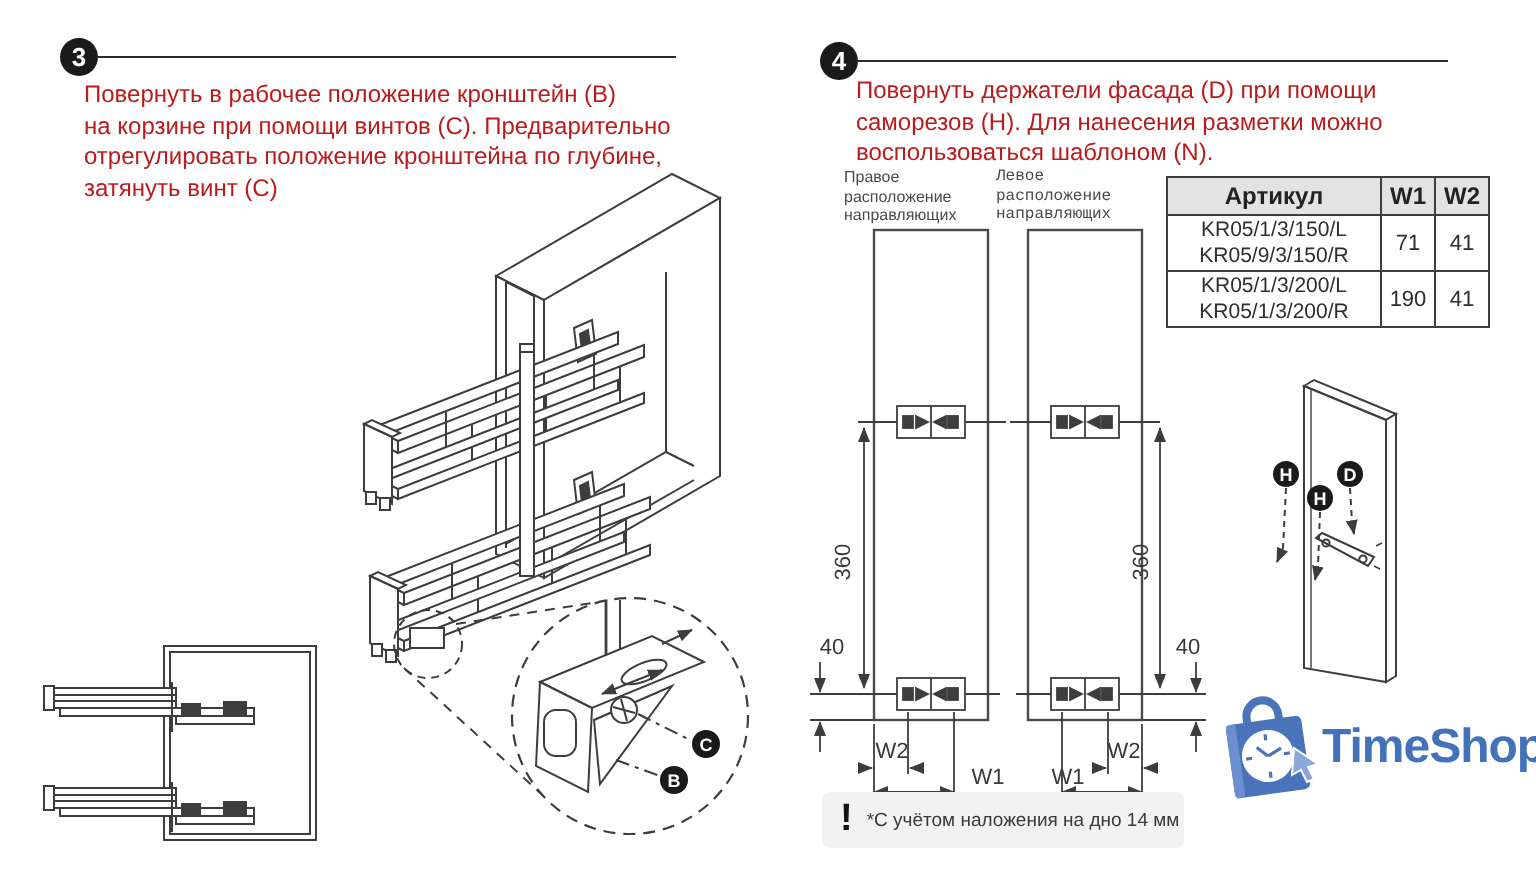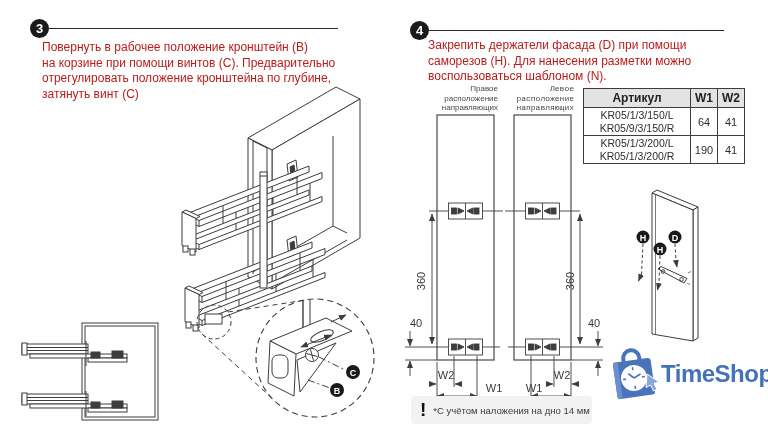--- a/index.html
+++ b/index.html
@@ -4,21 +4,21 @@
 <style>
   html,body{margin:0;padding:0;background:#fff;}
   #page{position:relative;width:768px;height:444px;background:#fff;overflow:hidden;
         font-family:"Liberation Sans","DejaVu Sans",sans-serif;color:#333;}
   .abs{position:absolute;}
   .pre{white-space:pre-line;}
   .step-num{position:absolute;width:19px;height:19px;border-radius:50%;background:#1a1a1a;color:#fff;
             font-weight:bold;font-size:13px;text-align:center;line-height:19px;}
   .step-line{position:absolute;border-top:1.6px solid #2a2a2a;height:0;}
   .step-text{position:absolute;font-size:12px;line-height:15.5px;color:#b91c1c;}
-  .col-label{position:absolute;font-size:8px;line-height:9.5px;color:#4a4a4a;text-align:right;width:76px;}
+  .col-label{position:absolute;font-size:8px;line-height:9.5px;color:#4a4a4a;text-align:left;width:76px;}
   .note{position:absolute;left:411px;top:396px;width:181px;height:28px;background:#f2f2f2;border-radius:4px;
         display:flex;align-items:center;}
   .note .mark{font-weight:bold;font-size:19px;color:#111;margin:0 7px 0 9px;line-height:28px;}
   .note .txt{font-size:9.5px;color:#3a3a3a;}
   table.spec{position:absolute;left:583px;top:88px;border-collapse:collapse;table-layout:fixed;width:161px;}
   table.spec th,table.spec td{border:1.5px solid #3d3d3d;text-align:center;vertical-align:middle;padding:0;}
   table.spec th{background:#e3e3e3;font-size:12px;height:18px;color:#222;}
   table.spec td{font-size:11px;color:#2e2e2e;}
   table.spec td.art{font-size:10.5px;line-height:12.5px;height:27px;}
   .logo{position:absolute;left:608px;top:346px;display:flex;align-items:center;}
@@ -32,21 +32,21 @@
 
   <div class="step-num" style="left:30px;top:19px;">3</div>
   <div class="step-line" style="left:49px;top:28px;width:289px;"></div>
   <div class="step-text pre" style="left:42px;top:40px;width:310px;">Повернуть в рабочее положение кронштейн (B)
 на корзине при помощи винтов (C). Предварительно
 отрегулировать положение кронштейна по глубине,
 затянуть винт (C)</div>
 
   <div class="step-num" style="left:410px;top:21px;">4</div>
   <div class="step-line" style="left:429px;top:30px;width:295px;"></div>
-  <div class="step-text pre" style="left:428px;top:38px;width:290px;">Закрепить держатели фасада (D) при помощи
+  <div class="step-text pre" style="left:428px;top:38px;width:290px;">Повернуть держатели фасада (D) при помощи
 саморезов (H). Для нанесения разметки можно
 воспользоваться шаблоном (N).</div>
 
   <div class="col-label pre" style="left:422px;top:84px;">Правое
 расположение
 направляющих</div>
   <div class="col-label pre" style="left:498px;top:84px;font-family:Liberation Mono, monospace;">Левое
 расположение
 направляющих</div>
 
@@ -58,21 +58,21 @@
       </colgroup>
     <tbody>
         <tr>
       <th>Артикул</th>
       <th>W1</th>
       <th>W2</th>
     </tr>
     <tr>
       <td class="art pre">KR05/1/3/150/L
 KR05/9/3/150/R</td>
-      <td>64</td>
+      <td>71</td>
       <td>41</td>
     </tr>
     <tr>
       <td class="art pre">KR05/1/3/200/L
 KR05/1/3/200/R</td>
       <td>190</td>
       <td>41</td>
     </tr>
   </tbody>
     </table>

